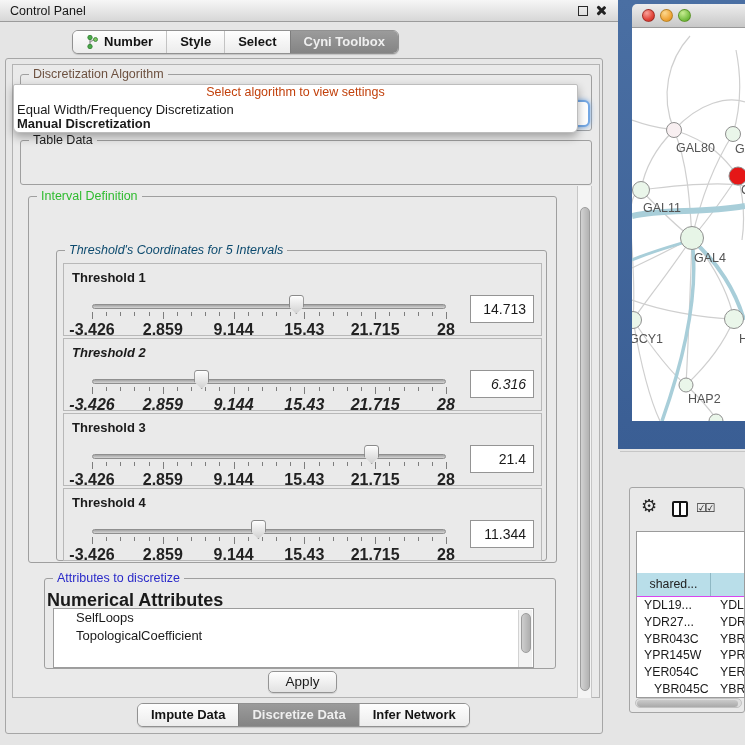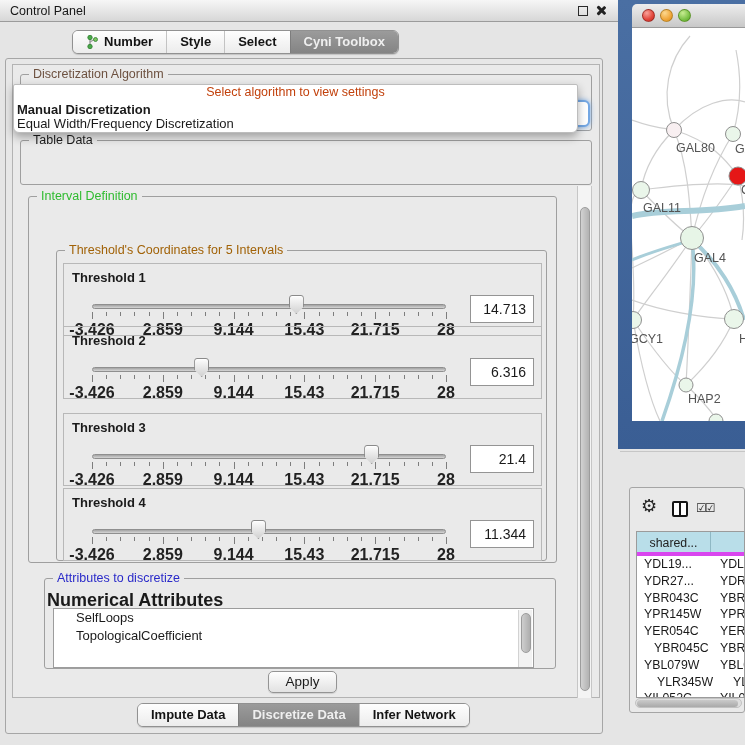--- a/index.html
+++ b/index.html
@@ -48,21 +48,21 @@
   #numint-combo { left:222px; top:213px; width:246px; height:26px; line-height:24px; padding-left:18px; }
   .spinner { position:absolute; right:9px; top:50%; transform:translateY(-50%); width:8px; height:12px; }
   .spin-up, .spin-down { position:absolute; left:0; width:0; height:0; border-left:4px solid transparent; border-right:4px solid transparent; }
   .spin-up { top:0; border-bottom:5px solid #3c3c3c; }
   .spin-down { bottom:0; border-top:5px solid #3c3c3c; }
 
   #interval-group { left:28px; top:196px; width:529px; height:367px; }
   #interval-group > .group-label { color:#2fbb2f; }
   #numint-label { left:85px; top:219px; font-weight:700; font-size:13px; }
   #thr-group { left:56px; top:250px; width:491px; height:311px; }
-  #thr-group > .group-label { color:#a16207; }
+  #thr-group > .group-label { color:#0c4a6e;font-style:italic; }
 
   .thrbox { position:absolute; left:6px; width:479px; height:73px; border:1px solid #b8b8b8; background:transparent; }
   .thrlabel { position:absolute; left:8px; top:6px; font-weight:700; font-size:13px; }
   .track { position:absolute; left:28px; top:40px; width:354px; height:5px; border:1px solid #8f8f8f; border-radius:3px; background:linear-gradient(#a3a3a3,#d6d6d6); }
   .thumb { position:absolute; top:31px; width:15px; height:19px; background:linear-gradient(#fdfdfd,#d2d2d2); border:1px solid #8a8a8a; border-radius:3px 3px 0 0; clip-path:polygon(0 0,100% 0,100% 62%,50% 100%,0 62%); box-shadow:inset 0 1px 0 #fff; }
   .tick { position:absolute; top:48px; width:1px; height:4px; background:#7d7d7d; }
   .tick.major { height:7px; }
   .ticklab { position:absolute; top:57px; transform:translateX(-50%); font-size:16px; font-weight:700; color:#222; white-space:nowrap; }
   .valbox { position:absolute; left:406px; top:31px; width:64px; height:28px; background:#fff; border:1px solid #949494; text-align:right; padding-right:7px; font-size:14px; line-height:26px; }
 
@@ -91,21 +91,21 @@
 
   
   #tp-divider { left:620px; top:451px; width:125px; height:1px; background:#c6c6c6; }
   #tablepanel-title { left:633px; top:461px; font-size:12.5px; color:#1b1b1b; z-index:1;margin-top:25px;}
   #tpanel { left:629px; top:487px; width:116px; height:226px; background:#e9e9e9; border:1px solid #a5a5a5; border-radius:3px; z-index:1; }
   #gear-btn { position:absolute; left:11px; top:8px; font-family:"DejaVu Sans", sans-serif; font-size:18px; color:#262626; line-height:20px; }
   #split-btn { position:absolute; left:42px; top:13px; width:16px; height:16px; background:#fff; border:2px solid #141414; border-radius:2px; }
   #split-btn .mid { position:absolute; left:5px; top:0; width:2px; height:12px; background:#141414; }
   #colcheck-btn { position:absolute; left:66px; top:13px; font-family:"DejaVu Sans", sans-serif; font-size:12px; letter-spacing:-2px; color:#2e2e2e; }
   #tp-table { position:absolute; left:6px; top:43px; width:109px; height:167px; background:#fff; border:1px solid #9b9b9b; overflow:hidden; }
-  .tp-header { display:flex; height:24px; border-bottom:4px solid #d946ef; }
+  .tp-header { display:flex; height:24px; border-bottom:1px solid #d946ef;margin-top:41px; }
   .tp-hcell { background:#b9dee9; font-size:12.3px; line-height:23px; text-align:center; color:#222; border-right:1px solid #8fb8c4; flex:none; }
   .tp-row { display:flex; height:16.8px; }
   .tp-cell { font-size:12.3px; line-height:16.8px; white-space:nowrap; flex:none; }
   #tp-hscroll { position:absolute; left:5px; top:210px; width:107px; height:10px; background:#dedede; border:1px solid #c2c2c2; border-radius:5px; }
   #tp-hscroll .hthumb { position:absolute; left:1px; top:0.5px; width:101px; height:7px; border-radius:4px; background:linear-gradient(#cacaca,#a9a9a9); }
 </style>
 </head>
 <body>
 
 <div class="abs" id="titlebar">
@@ -142,22 +142,22 @@
 <div class="abs" id="innerpanel"></div>
 
 <div class="group" id="algo-group">
   <span class="group-label">Discretization Algorithm</span>
 </div>
 <div class="abs" id="algo-combo-tip"></div>
 
 <div class="abs" id="popup">
   <div class="pp-placeholder">Select algorithm to view settings</div>
   <div id="popup-options">
+      <div class="pp-opt">Equal Width/Frequency Discretization</div>
       <div class="pp-opt hl">Manual Discretization</div>
-      <div class="pp-opt">Equal Width/Frequency Discretization</div>
     </div>
 </div>
 
 <div class="group" id="tabledata-group">
   <span class="group-label">Table Data</span>
 </div>
 <div class="combo" id="tabledata-combo">
   <span>galFiltered.sif default node</span>
   <span class="spinner">
       <span class="spin-up"></span>
@@ -210,21 +210,21 @@
         <div class="tick major" style="left: 382px;"></div>
         <div class="ticklab" style="left: 28px;">-3.426</div>
         <div class="ticklab" style="left: 98.8px;">2.859</div>
         <div class="ticklab" style="left: 169.6px;">9.144</div>
         <div class="ticklab" style="left: 240.4px;">15.43</div>
         <div class="ticklab" style="left: 311.2px;">21.715</div>
         <div class="ticklab" style="left: 382px;">28</div>
         <div class="thumb" style="left: 224.8px;"></div>
         <div class="valbox">14.713</div>
       </div>
-      <div class="thrbox" style="top: 75px;">
+      <div class="thrbox" style="top: 87px; font-style: italic;">
         <div class="thrlabel">Threshold 2</div>
         <div class="track"></div>
         <div class="tick major" style="left: 28px;"></div>
         <div class="tick" style="left: 42.16px;"></div>
         <div class="tick" style="left: 56.32px;"></div>
         <div class="tick" style="left: 70.48px;"></div>
         <div class="tick" style="left: 84.64px;"></div>
         <div class="tick major" style="left: 98.8px;"></div>
         <div class="tick" style="left: 112.96px;"></div>
         <div class="tick" style="left: 127.12px;"></div>

